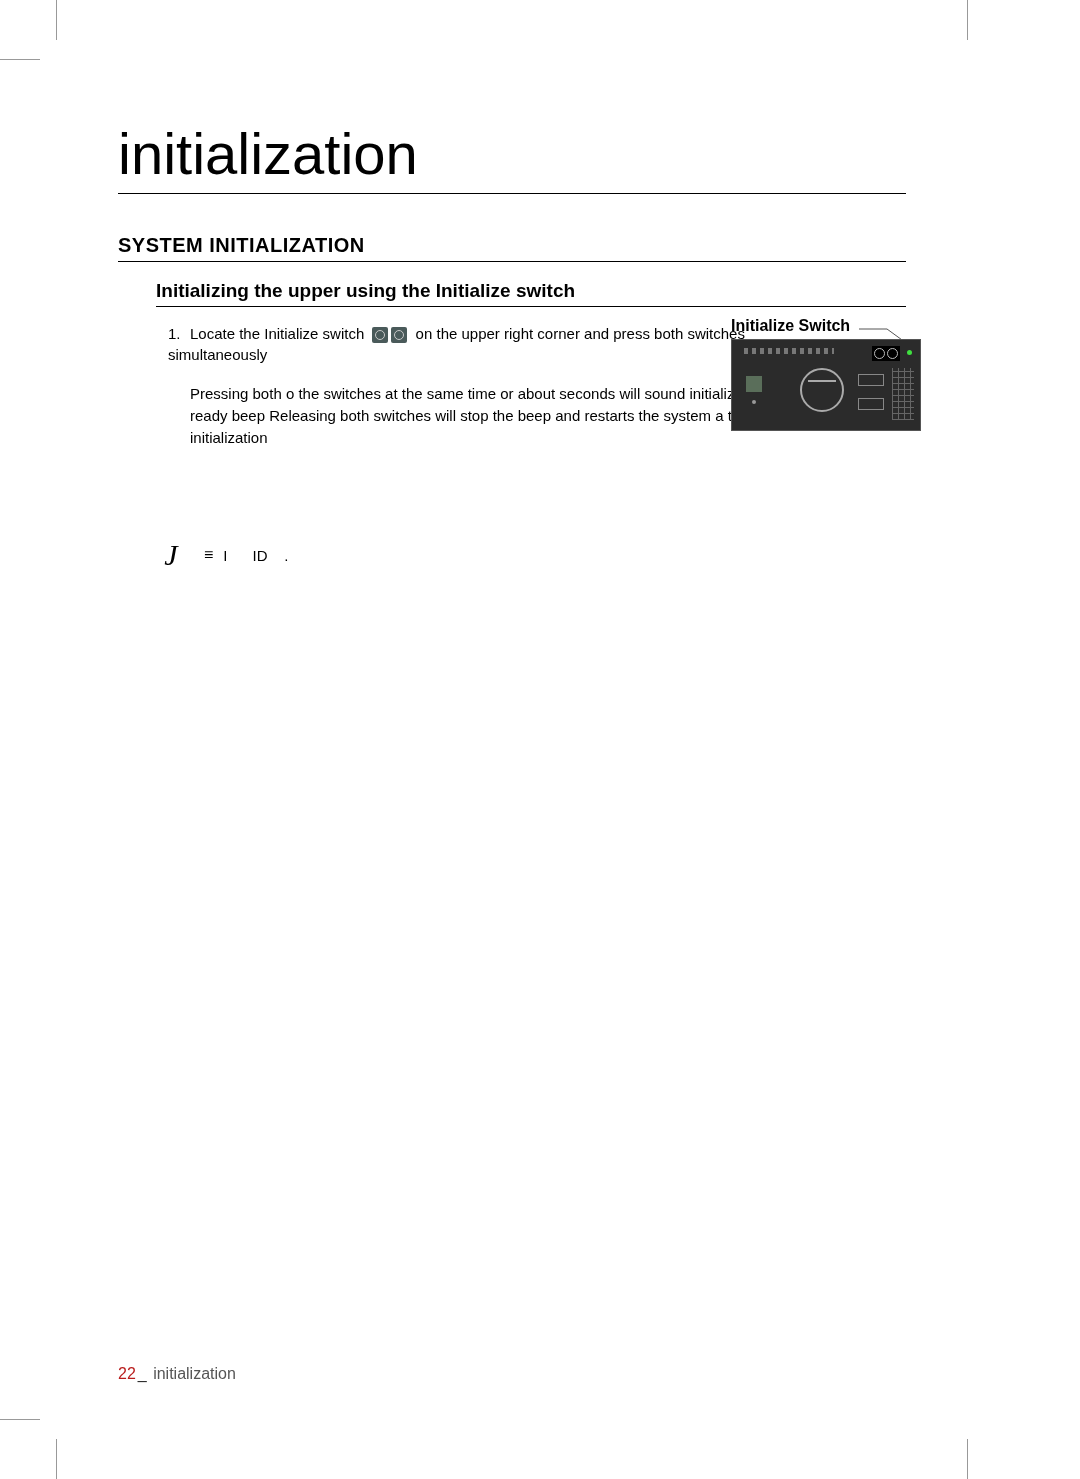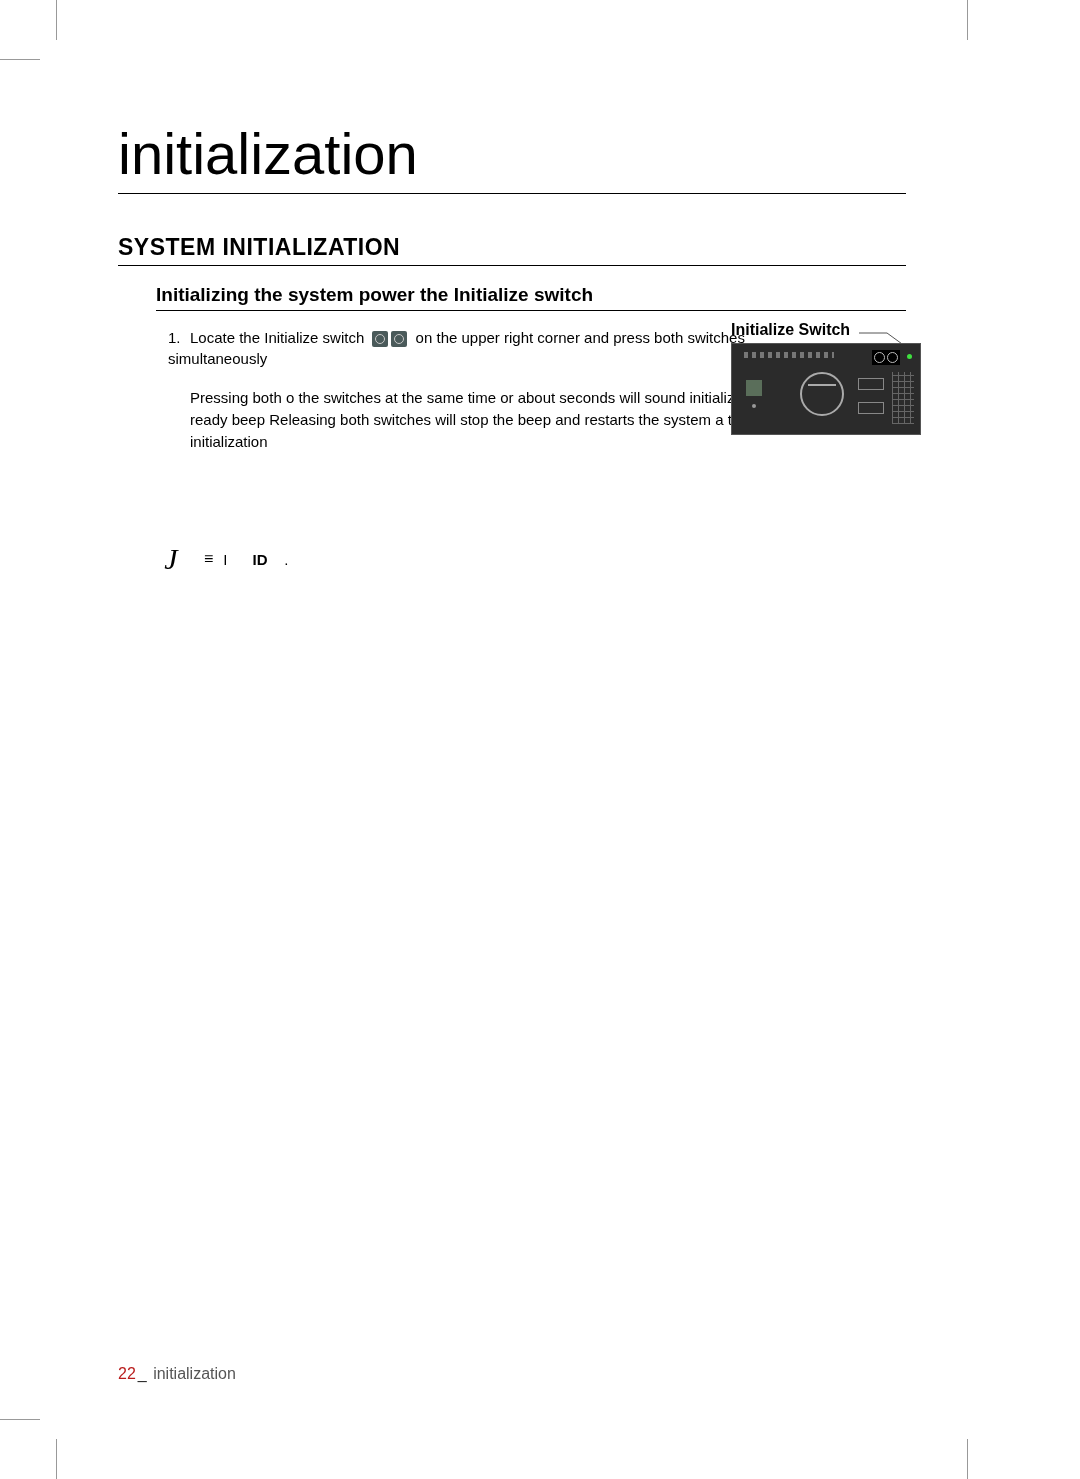--- a/index.html
+++ b/index.html
@@ -18,21 +18,21 @@
   .title {
     font-size: 58px;
     font-weight: 300;
     letter-spacing: 0px;
     padding-bottom: 6px;
     border-bottom: 1px solid #000;
     margin-bottom: 40px;
     font-family: Arial, Helvetica, sans-serif;
   }
   .section-heading {
-    font-size: 23px;
+    font-size: 20px;
     font-weight: bold;
     letter-spacing: 0.5px;
     border-bottom: 1px solid #000;
     padding-bottom: 4px;
     margin-bottom: 18px;
   }
   .subheading {
     font-size: 19px;
     font-weight: bold;
     border-bottom: 1px solid #000;
@@ -193,21 +193,21 @@
     font-size: 30px;
     font-family: "Times New Roman", serif;
     font-style: italic;
     width: 30px;
     text-align: center;
   }
   .note-bullet {
     font-size: 16px;
     margin-right: -8px;
   }
-  .note-text b { font-weight: bold; }
+  .note-text b { font-weight: normal; }
 
   .footer {
     position: absolute;
     bottom: 96px;
     left: 118px;
     font-size: 16px;
     color: #222;
   }
   .footer .pg { color: #b91c1c; }
   .footer .sep { margin: 0 2px; }
@@ -225,21 +225,21 @@
 
   <div class="crop h" style="bottom:59px; left:0;"></div>
   <div class="crop v" style="bottom:0; left:56px;"></div>
 
   <div class="crop v" style="bottom:0; right:56px;"></div>
 
   <h1 class="title">initialization</h1>
 
   <h2 class="section-heading">SYSTEM INITIALIZATION</h2>
 
-  <h3 class="subheading">Initializing the system power the Initialize switch</h3>
+  <h3 class="subheading">Initializing the upper using the Initialize switch</h3>
 
 
   <div class="content-row">
 
     <div class="step-block">
       <span class="step-num">1.</span><span class="step-text-wrap">Locate the Initialize switch</span>
       <span class="switch-icon">
         <span class="sq"></span>
         <span class="sq"></span>
       </span>

